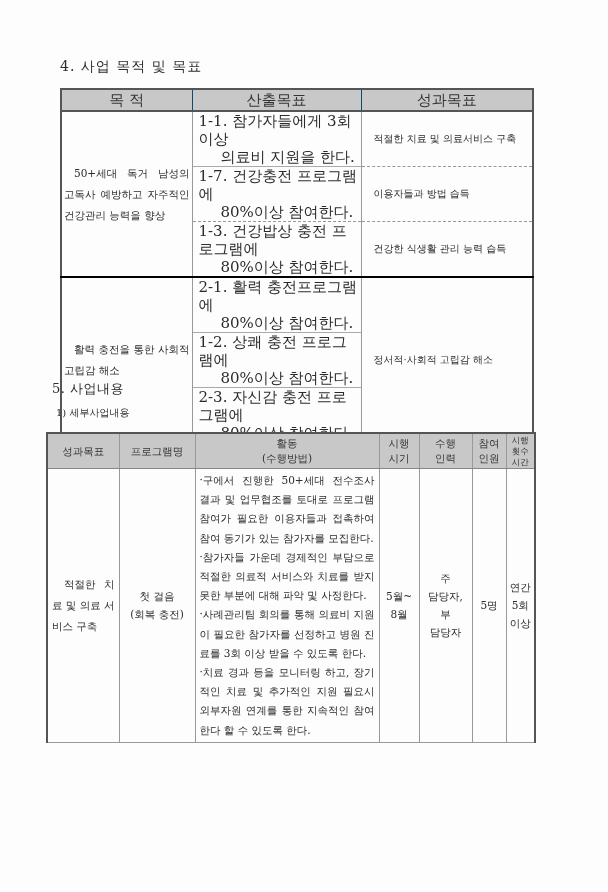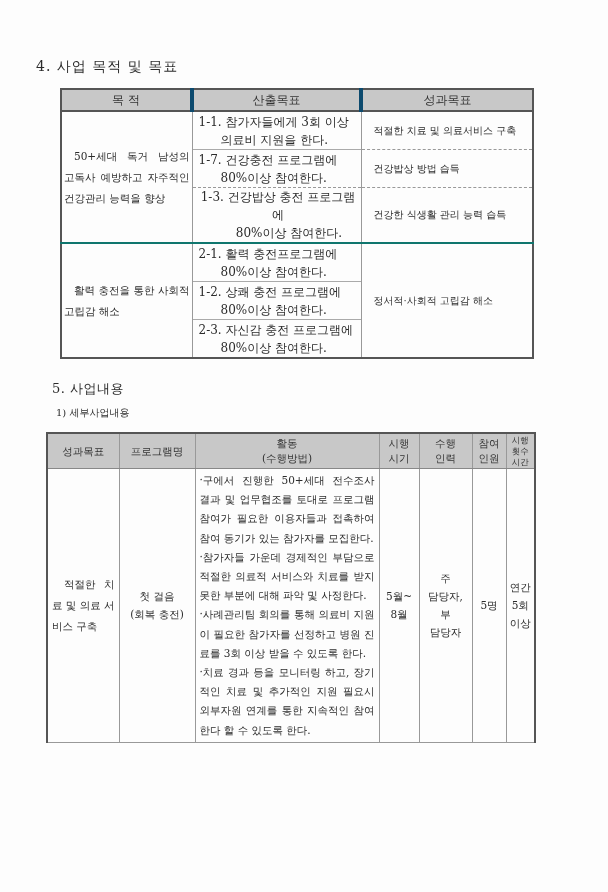--- a/index.html
+++ b/index.html
@@ -1,37 +1,37 @@
 <!DOCTYPE html>
 <html><head>
 <meta charset="utf-8">
 <style>
   html, body { margin:0; padding:0; background:#fdfdfd; }
   body { width:608px; height:892px; position:relative; overflow:hidden;
          font-family:"DejaVu Serif", "Liberation Serif", serif; color:#2b2b2b; }
   .h { position:absolute; margin:0; font-weight:normal; }
-  #sec4 { left:36px; top:58px; font-size:14px; letter-spacing:1px; }
+  #sec4 { left:60px; top:58px; font-size:14px; letter-spacing:1px; }
   #sec5 { left:52px; top:380px; font-size:13px; letter-spacing:0.5px; }
   #sub1 { left:56px; top:406px; font-size:10px; }
 
   table { position:absolute; border-collapse:collapse; table-layout:fixed; }
-  td, th { font-weight:normal; font-size:12px; line-height:18px; padding:0 3px; vertical-align:middle; }
+  td, th { font-weight:normal; font-size:15px; line-height:18px; padding:0 3px; vertical-align:middle; }
   th { background:#c8c8c8; color:#333; text-align:center; }
 
   
   #t1 { left:60px; top:88px; width:472px; border:2px solid #555; }
-  #t1 th { height:20px; border-bottom:2px solid #555; border-left:4px solid #0c4a6e; }
+  #t1 th { height:20px; border-bottom:2px solid #555; border-left:1px solid #0c4a6e; }
   #t1 td { border-left:1px solid #999; }
   #t1 .goal { text-align:justify; font-size:10.5px; line-height:21px; padding:0 2px; }
   #t1 .out { height:37px; padding-left:6px; line-height:18px; }
   #t1 .out .l2 { padding-left:22px; }
   #t1 .perf { padding-left:12px; font-size:10px; }
-  #t1 tr.dotted td.out, #t1 tr.dotted td.perf-sub { border-top:1px dashed #999;text-align:center; }
+  #t1 tr.dotted td.out, #t1 tr.dotted td.perf-sub { border-top:1px dashed #999; }
   #t1 tr.solid-sub td.out { border-top:1px solid #aaa; }
-  #t1 tr.group2 td { border-top:2px solid #0f766e; }
+  #t1 tr.group2 td { border-top:2px solid #000000; }
 
   
   #t2 { left:46px; top:432px; width:488px; border-left:2px solid #555; border-right:2px solid #555; border-top:2px solid #555; border-bottom:1px solid #999; }
   #t2 th { border-left:1px solid #999; border-bottom:1px solid #888; height:34px; line-height:15px; font-size:10.5px; }
   #t2 th.small { font-size:8.5px; line-height:11px; }
   #t2 td { border-left:1px solid #999; text-align:center; font-size:10.5px; }
   #t2 td.act { text-align:justify; line-height:19.2px; padding:2px 4px; font-size:10.5px; }
   #t2 td.goal { line-height:21px; padding:12px 4px; text-align:justify; }
 </style>
 </head>
@@ -57,21 +57,21 @@
       <div>1-1. 참가자들에게 3회 이상</div>
       <div class="l2">의료비 지원을 한다.</div>
     </td>
     <td class="perf">적절한 치료 및 의료서비스 구축</td>
   </tr>
   <tr class="solid-sub">
     <td class="out">
       <div>1-7. 건강충전 프로그램에</div>
       <div class="l2">80%이상 참여한다.</div>
     </td>
-    <td class="perf" style="border-top:1px dashed #999">건강밥상 방법 습득</td>
+    <td class="perf" style="border-top:1px dashed #999">이용자들과 방법 습득</td>
   </tr>
   <tr class="dotted">
     <td class="out">
       <div>1-3. 건강밥상 충전 프로그램에</div>
       <div class="l2">80%이상 참여한다.</div>
     </td>
     <td class="perf" style="border-top:1px dashed #999">건강한 식생활 관리 능력 습득</td>
   </tr>
   <tr class="group2">
     <td rowspan="3" class="goal" style="border-left:none;text-indent:10px">활력 충전을 통한 사회적 고립감 해소</td>

